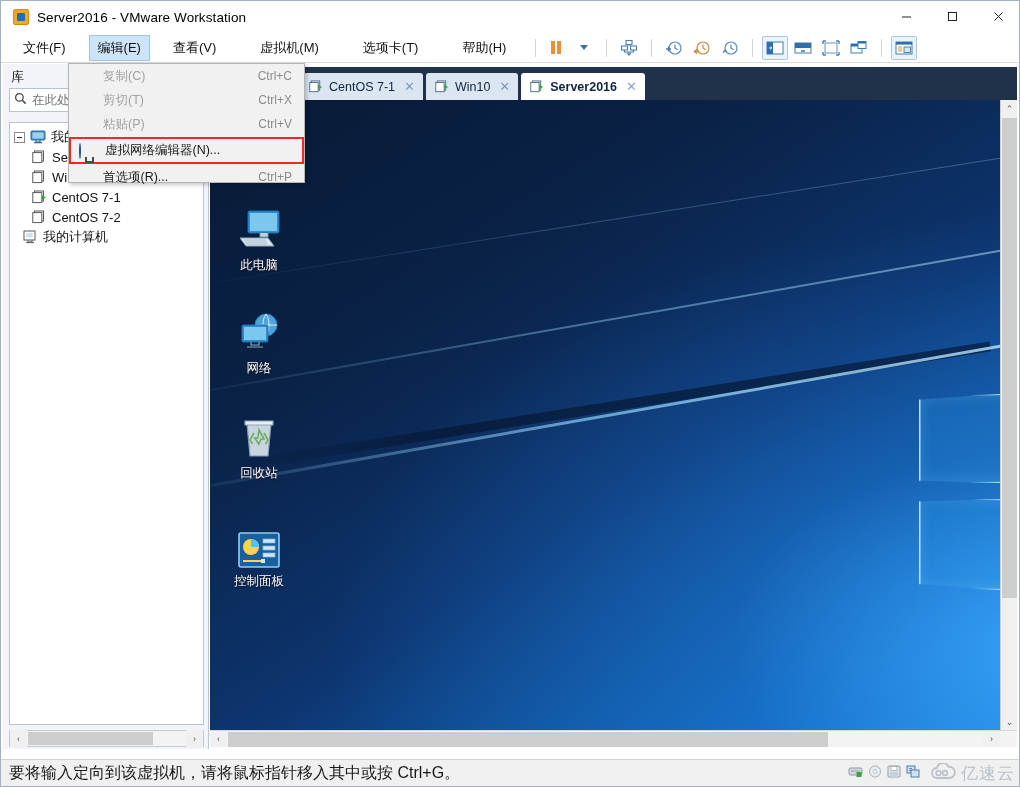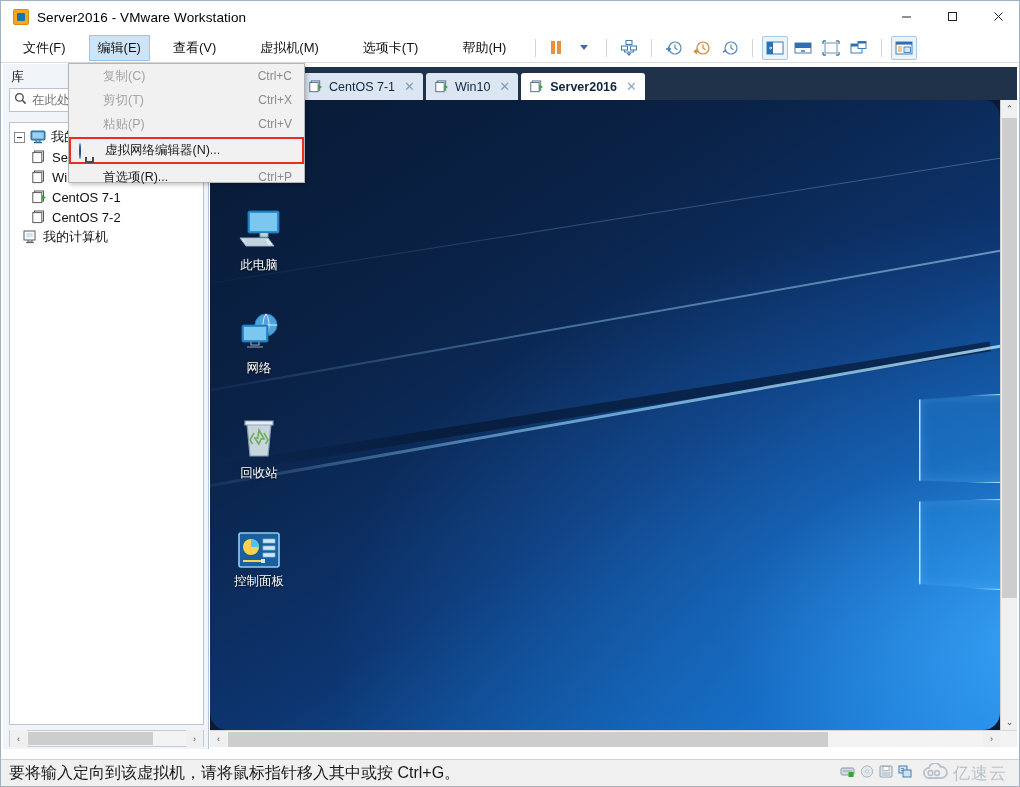--- a/index.html
+++ b/index.html
@@ -130,21 +130,20 @@
   .vmwrap {
     position: absolute; left: 209px; top: 99px; right: 2px; height: 647px;
     background: #0c1b33; overflow: hidden;
   }
   .vmscreen {
     position: absolute; left: 0; top: 0; right: 17px; bottom: 17px;
     background:
       radial-gradient(150% 110% at 108% 86%, rgba(60,170,255,.85) 0%, rgba(30,120,215,.45) 28%, rgba(10,45,95,0) 62%),
       linear-gradient(148deg, #081a35 0%, #0a2247 30%, #0d3570 58%, #1063b4 84%, #1d86e0 100%);
       overflow: hidden;
-      border-radius: 17px;
   }
   .streak {
     position: absolute; height: 2px;
     background: linear-gradient(90deg, rgba(140,205,255,0) 0%, rgba(150,215,255,.75) 45%, rgba(190,235,255,.95) 100%);
     transform-origin: left center;
   }
   .streak.s1 { left: -5%; top: 47%; width: 112%; transform: rotate(-10deg); opacity: .55; }
   .streak.s2 { left: -5%; top: 62%; width: 112%; transform: rotate(-10deg); height: 3px; opacity: .85; }
   .streak.s3 { left: -5%; top: 30%; width: 112%; transform: rotate(-9deg); height: 1px; opacity: .3; }
   .darkband {
@@ -194,21 +193,21 @@
   .lib-hsb .thumb { position: absolute; left: 18px; top: 1px; height: 13px; width: 125px; background: #cdcdcd; }
 
   
   .statusbar {
     position: absolute; left: 0; bottom: 0; width: 1020px; height: 27px;
     background: #f0f0f0; border-top: 1px solid #d2d2d2;
     display: flex; align-items: center;
   }
   .status-text { font-size: 16px; color: #1a1a1a; margin-left: 8px; }
   .status-icons { margin-left: auto; display: flex; align-items: center; gap: 5px; margin-right: 10px; }
-  .watermark { display: flex; align-items: center; gap: 5px; margin-right: 14px; color: #b9c2cc; }
+  .watermark { display: flex; align-items: center; gap: 5px; margin-right: 6px; color: #b9c2cc; }
   .watermark .wtext { font-size: 17px; color: #b9c2cc; letter-spacing: 1px; }
 
   
   .dropdown {
     position: absolute; left: 67px; top: 62px; width: 237px; height: 120px;
     background: #f1f1f1; border: 1px solid #b5b5b5;
     box-shadow: 2px 2px 4px rgba(0,0,0,.22);
     z-index: 50;
   }
   .dd-item {

